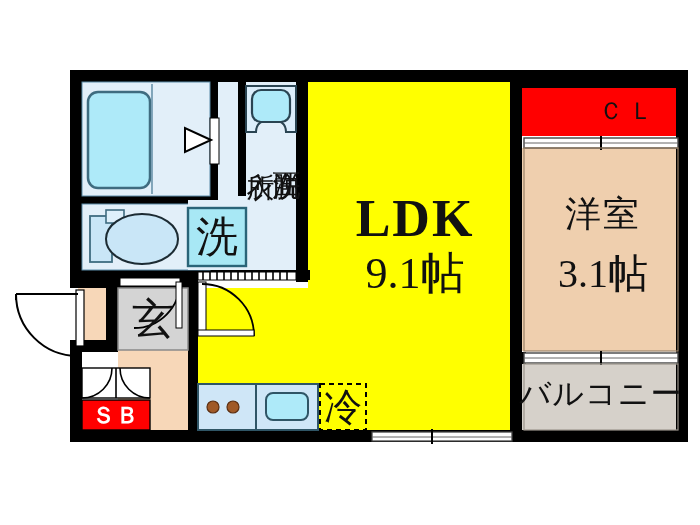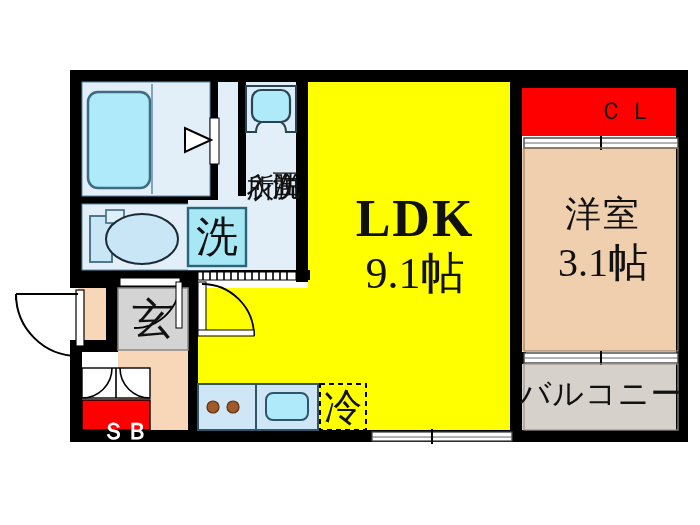--- a/index.html
+++ b/index.html
@@ -217,21 +217,21 @@
 <div class="lbl" style="left:330px;top:190px;width:170px;height:56px;font-size:52px;font-weight:700;letter-spacing:2px;">
   <span>LDK</span>
 </div>
 <div class="lbl" style="left:330px;top:248px;width:170px;height:50px;font-size:44px;align-items:center;">
   <span>9.1帖</span>
 </div>
 
 <div class="lbl" style="left:530px;top:190px;width:146px;height:48px;font-size:36px;letter-spacing:2px;">
   <span>洋室</span>
 </div>
-<div class="lbl" style="left:528px;top:239px;width:150px;height:46px;font-size:40px;">
+<div class="lbl" style="left:528px;top:250px;width:150px;height:46px;font-size:40px;">
   <span>3.1帖</span>
 </div>
 
 <div class="lbl" style="left:552px;top:88px;width:154px;height:46px;font-size:24px;letter-spacing:6px;">
   <span>ＣＬ</span>
 </div>
 
 <div class="lbl" style="left:524px;top:372px;width:154px;height:44px;font-size:31px;letter-spacing:1px;">
   <span>バルコニー</span>
 </div>
@@ -249,15 +249,15 @@
 </div>
 
 <div class="lbl" style="left:320px;top:385px;width:46px;height:44px;font-size:38px;">
   <span>冷</span>
 </div>
 
 <div class="lbl" style="left:118px;top:292px;width:70px;height:54px;font-size:42px;">
   <span>玄</span>
 </div>
 
-<div class="lbl" style="left:82px;top:417px;width:68px;height:28px;font-size:23px;color:#ffffff;letter-spacing:1px;font-weight:700;justify-content:flex-end;">
+<div class="lbl" style="left:82px;top:401px;width:68px;height:28px;font-size:23px;color:#ffffff;letter-spacing:1px;font-weight:700;">
   <span>ＳＢ</span>
 </div>
 
 </body></html>

